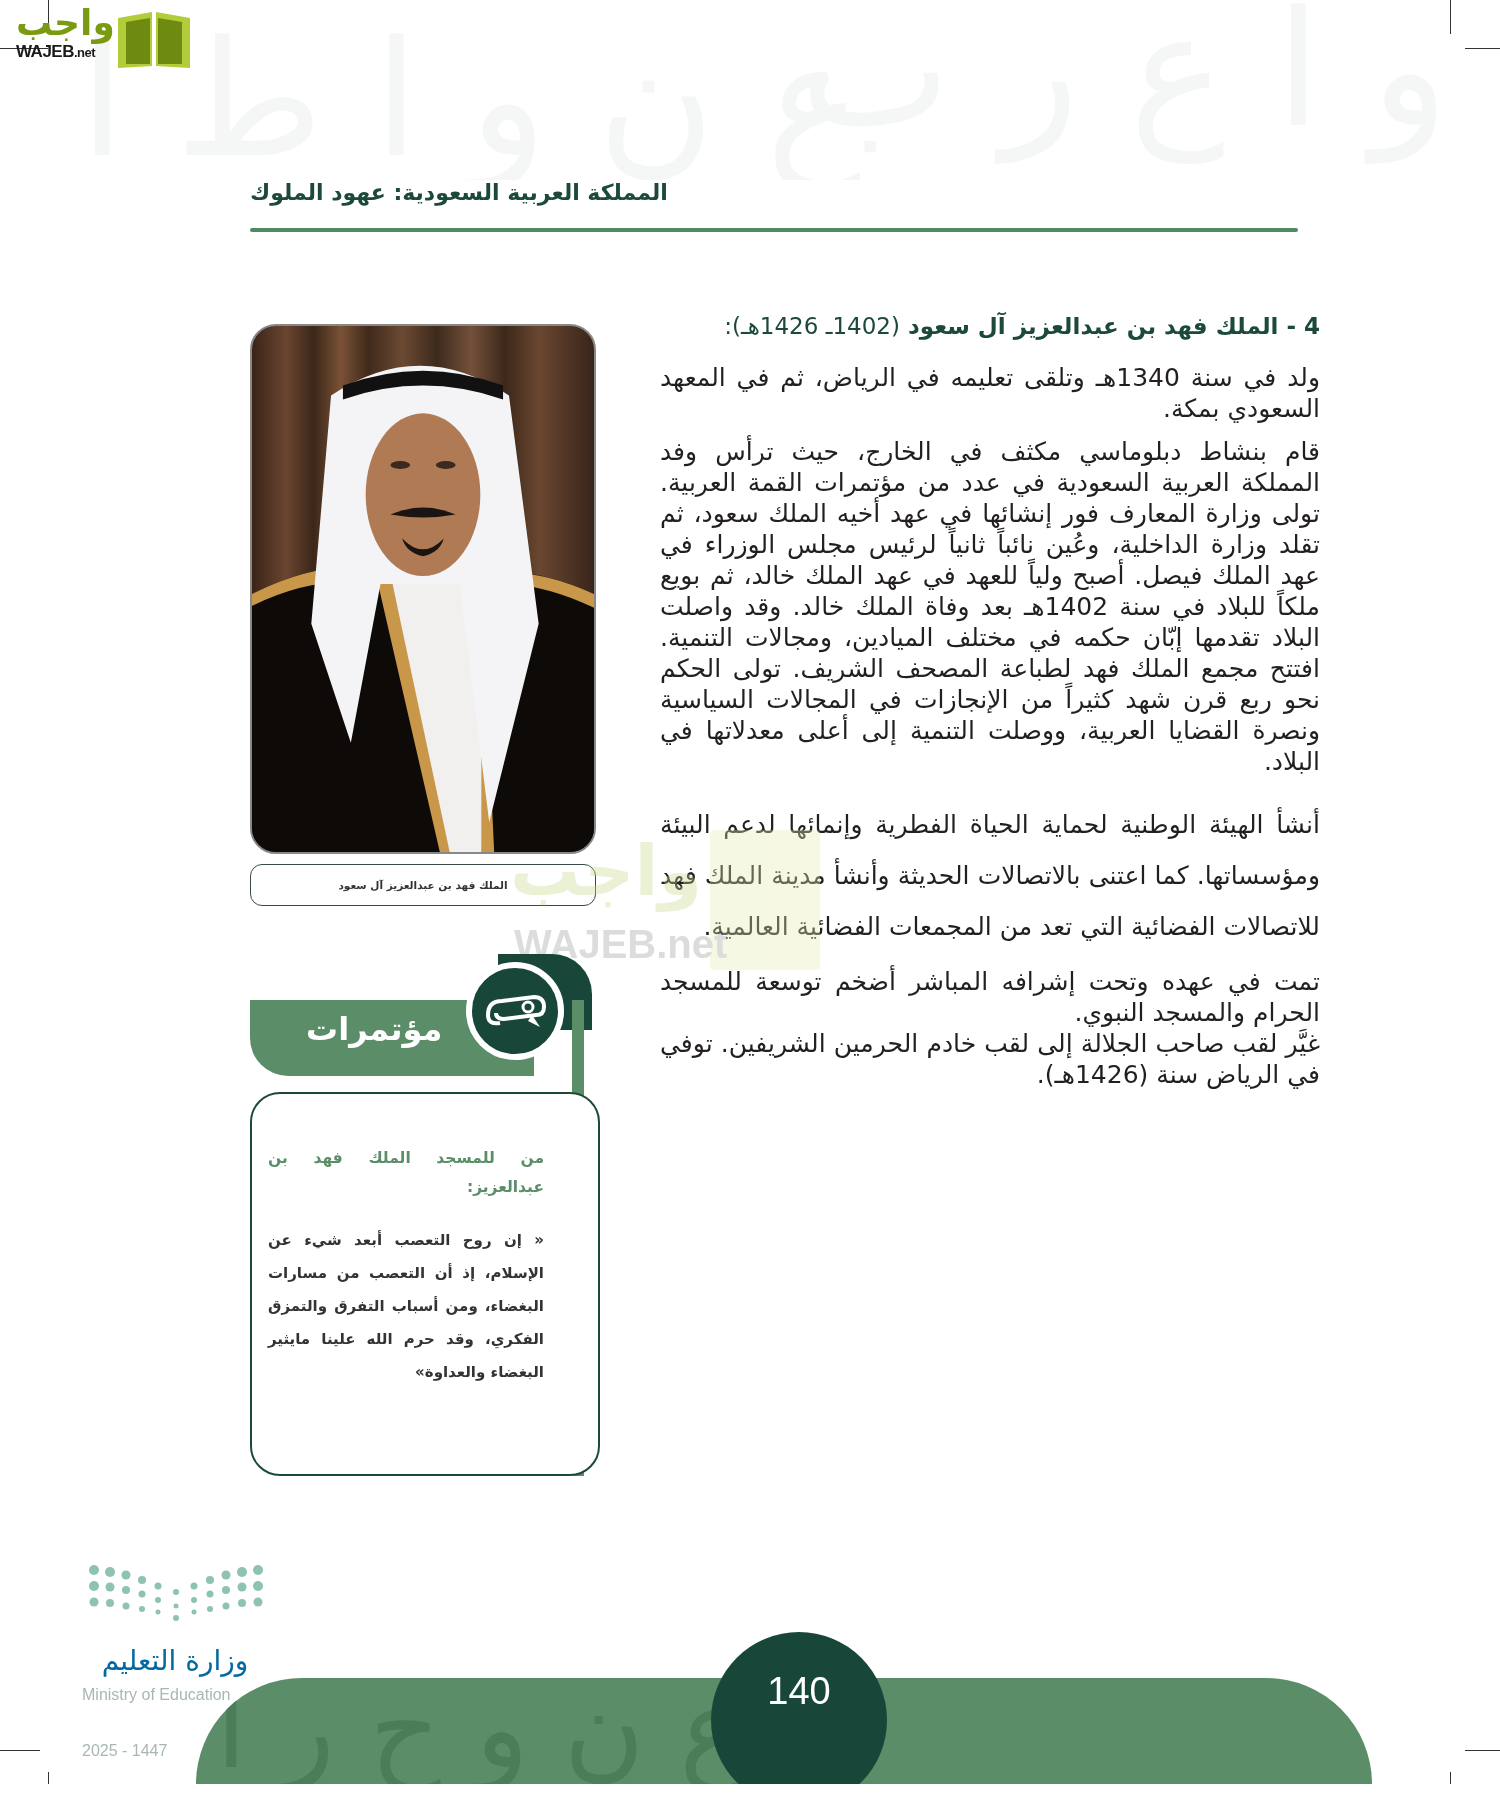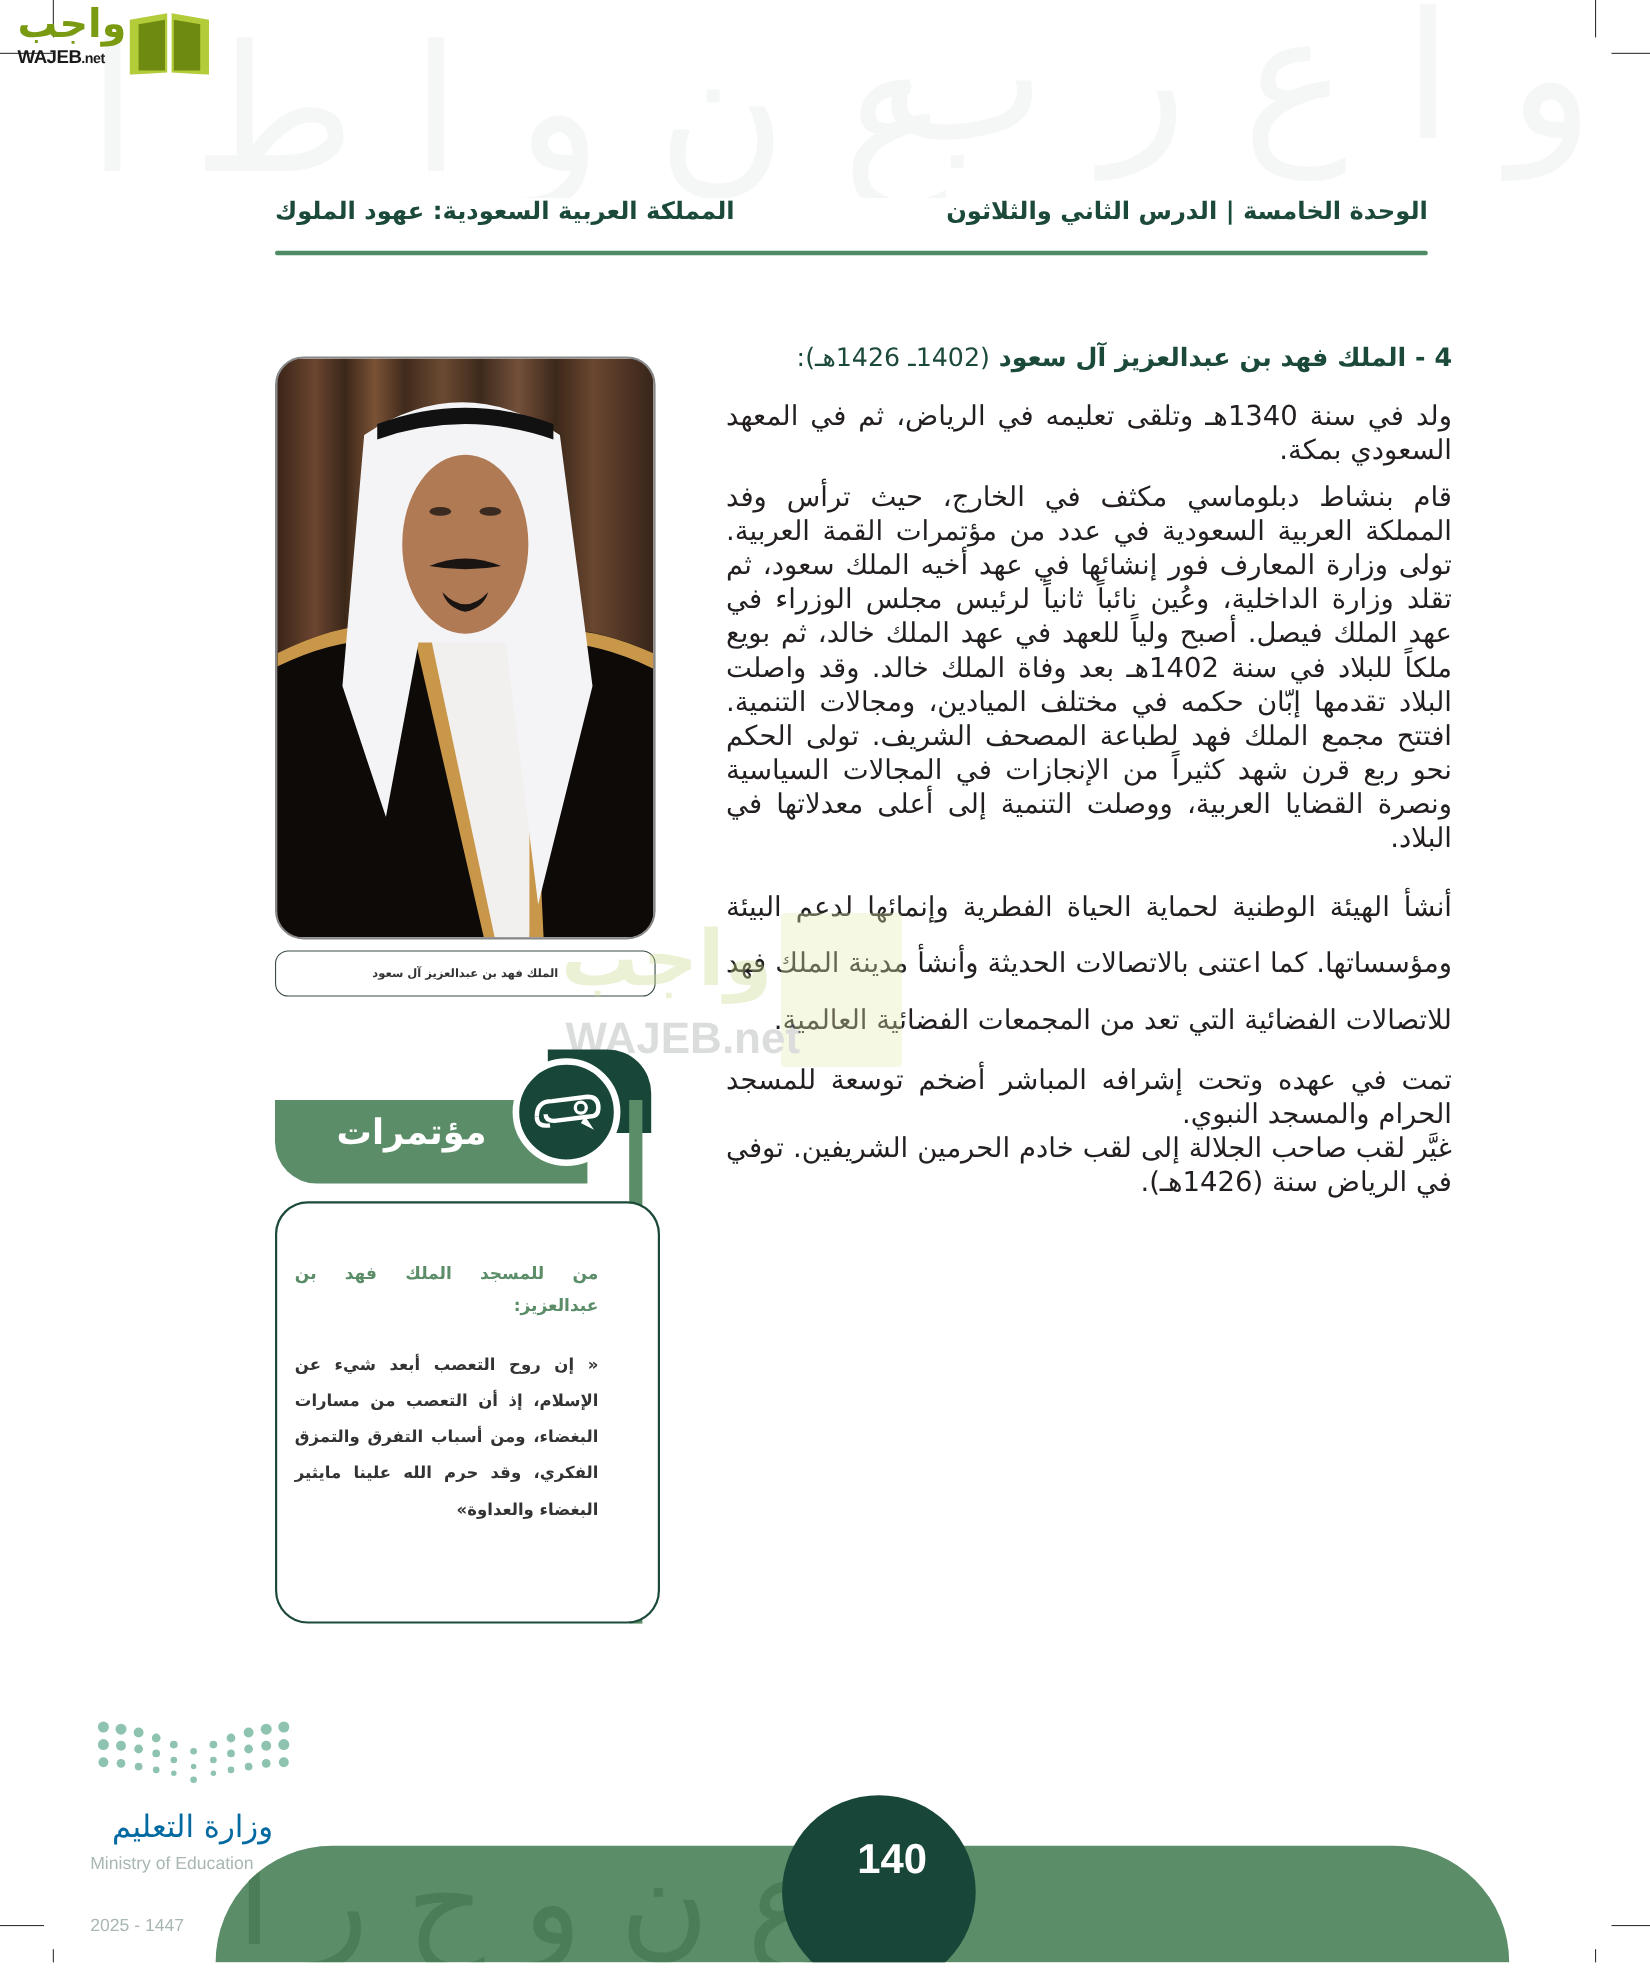--- a/index.html
+++ b/index.html
@@ -87,21 +87,21 @@
 
   .footer-band {
     position: absolute; left: 196px; top: 1678px; width: 1176px; height: 106px;
     background: #5a8d68; border-radius: 106px 106px 0 0; overflow: hidden;
   }
   .footer-band span { position: absolute; color: #4a7d58; font-family: "DejaVu Serif", serif; font-size: 110px; line-height: 1; white-space: nowrap; }
   .page-circle {
     position: absolute; left: 711px; top: 1632px; width: 176px; height: 176px; border-radius: 50%;
     background: #18473a; overflow: hidden;
   }
-  .page-circle .num { position: absolute; left: 12px; top: 38px; width: 100%; text-align: center; font-size: 38px; font-weight: bold; color: #fff; font-family: "Liberation Sans", sans-serif; direction: ltr; }
+  .page-circle .num { position: absolute; left: 0; top: 38px; width: 100%; text-align: center; font-size: 38px; font-weight: normal; color: #fff; font-family: "Liberation Sans", sans-serif; direction: ltr; }
   .bottom-white { position: absolute; left: 0; top: 1784px; width: 1500px; height: 16px; background: #fff; }
 
   
   .wm { position: absolute; left: 510px; top: 830px; width: 300px; height: 150px; opacity: 0.35; direction: ltr; pointer-events: none; }
   .wm .wm-ar { position: absolute; left: 0; top: 0; font-size: 70px; font-weight: bold; color: #c7d98a; }
   .wm .wm-en { position: absolute; left: 4px; top: 92px; font-size: 40px; font-weight: bold; color: #9aa0a0; font-family: "Liberation Sans", sans-serif; }
   .wm .wm-book { position: absolute; left: 200px; top: 0; width: 110px; height: 140px; background: #e4ecb0; border-radius: 4px; }
 </style>
 </head>
 <body>
@@ -125,21 +125,20 @@
   <span class="logo-en"><span>WAJEB</span><small>.net</small></span>
   <svg class="book" viewBox="0 0 80 60">
     <path d="M4 10 L38 4 L38 58 L4 60 Z" fill="#b3cc3a"></path>
     <path d="M76 10 L42 4 L42 58 L76 60 Z" fill="#b3cc3a"></path>
     <path d="M12 14 L36 10 L36 56 L12 56 Z" fill="#6f8a10"></path>
     <path d="M68 14 L44 10 L44 56 L68 56 Z" fill="#6f8a10"></path>
   </svg>
 </div>
 
 <div class="header">
-  <div class="unit">الوحدة الخامسة | الدرس الثاني والثلاثون</div>
   <div class="topic">المملكة العربية السعودية: عهود الملوك</div>
 </div>
 <div class="header-rule"></div>
 
 <div class="main">
   <div class="section-title">
     <span>4 -</span>
     <span>الملك فهد بن عبدالعزيز آل سعود</span>
     <span class="dates">(1402ـ 1426هـ):</span>
   </div>

